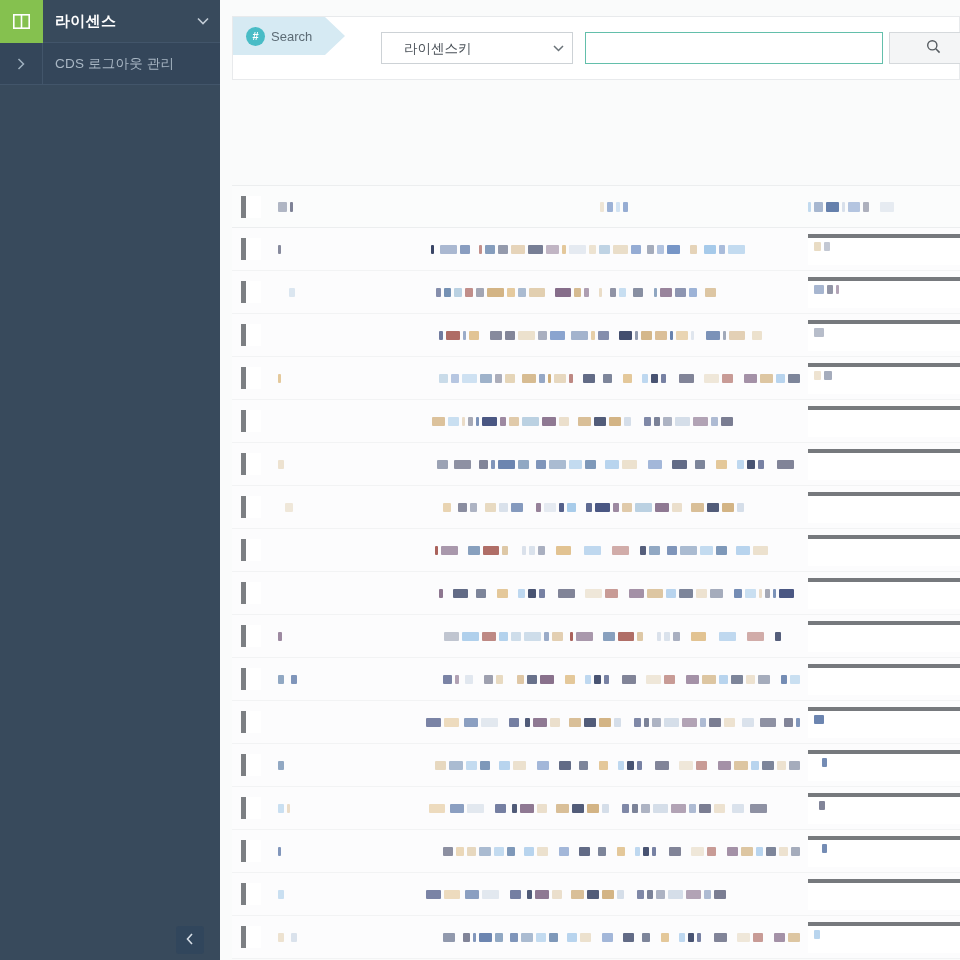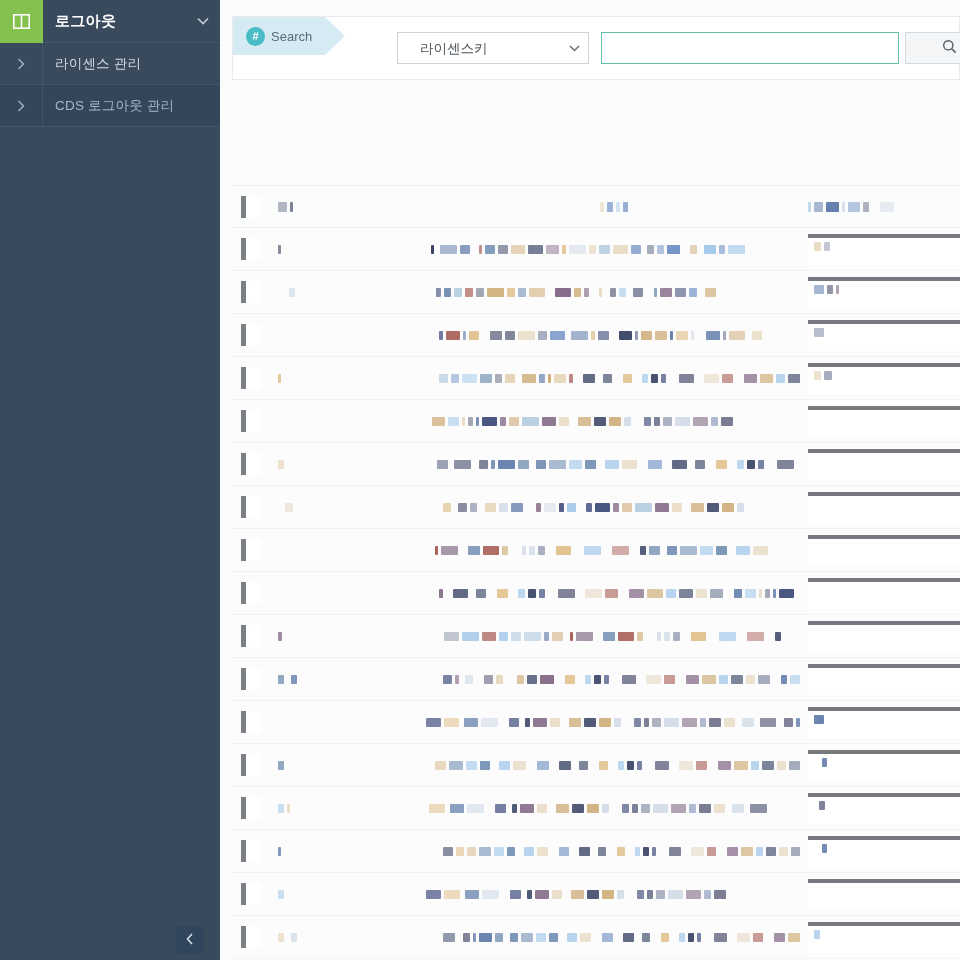--- a/index.html
+++ b/index.html
@@ -146,21 +146,21 @@
     border: 1px solid #cdd2d6;
     background: #ffffff;
     font-size: 13.5px;
     color: #4a5158;
     padding: 0 24px 0 22px;
     appearance: none;
     -webkit-appearance: none;
     font-family: "Liberation Sans", "DejaVu Sans", sans-serif;
     border-radius: 0;
   }
-  .select-wrap { position: relative; display: inline-block; margin-left: 16px; }
+  .select-wrap { position: relative; display: inline-block; }
   .select-caret {
     position: absolute; right: 9px; top: 50%;
     transform: translateY(-50%);
     pointer-events: none;
     color: #6a7278; font-size: 11px;
   }
   .search-input {
     width: 298px; height: 32px;
     margin-left: 12px;
     border: 1px solid #63bfab;
@@ -234,36 +234,28 @@
 
   <div class="sidebar">
 
     <div class="sb-brand">
       <div class="sb-brand-logo">
         <svg width="17" height="15" viewBox="0 0 17 15" aria-hidden="true">
           <rect x="0.8" y="0.8" width="15.4" height="13.4" fill="none" stroke="#ffffff" stroke-width="1.6"></rect>
           <line x1="8.5" y1="0.8" x2="8.5" y2="14.2" stroke="#ffffff" stroke-width="1.6"></line>
         </svg>
       </div>
-      <div class="sb-brand-label">로그아웃</div>
+      <div class="sb-brand-label">라이센스</div>
       <div class="sb-brand-caret">
         <svg width="12" height="8" viewBox="0 0 12 8" aria-hidden="true">
           <polyline points="1,1.5 6,6.5 11,1.5" fill="none" stroke="#c2ccd6" stroke-width="1.6"></polyline>
         </svg>
       </div>
     </div>
 
-    <div class="sb-item">
-      <div class="sb-item-icon">
-        <svg width="8" height="12" viewBox="0 0 8 12" aria-hidden="true">
-          <polyline points="1.5,1 6.5,6 1.5,11" fill="none" stroke="#9fb0bf" stroke-width="1.5"></polyline>
-        </svg>
-      </div>
-      <div class="sb-item-label">라이센스 관리</div>
-    </div>
 
     <div class="sb-item dim muted">
       <div class="sb-item-icon">
         <svg width="8" height="12" viewBox="0 0 8 12" aria-hidden="true">
           <polyline points="1.5,1 6.5,6 1.5,11" fill="none" stroke="#9fb0bf" stroke-width="1.5"></polyline>
         </svg>
       </div>
       <div class="sb-item-label">CDS 로그아웃 관리</div>
     </div>
 

